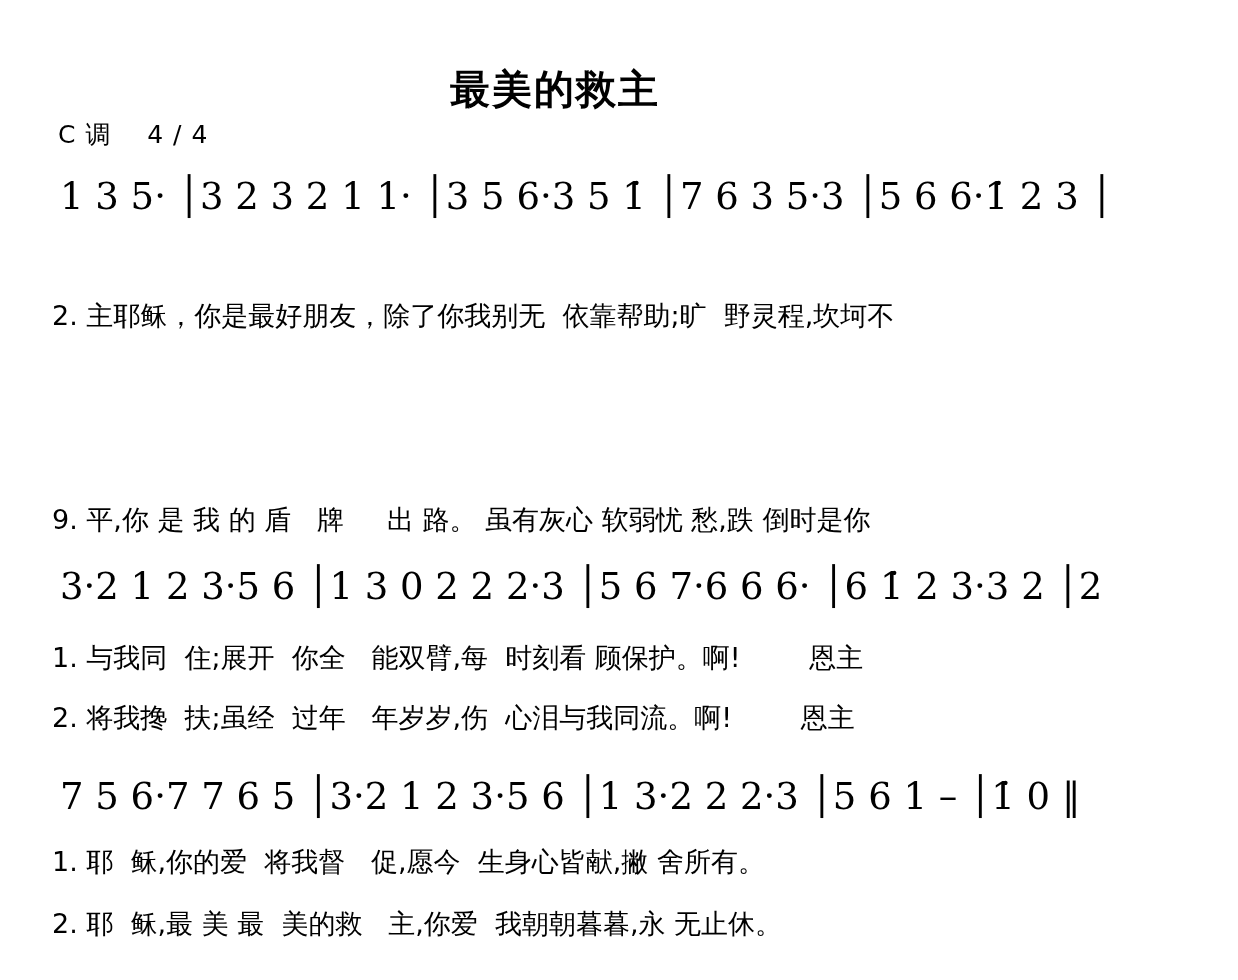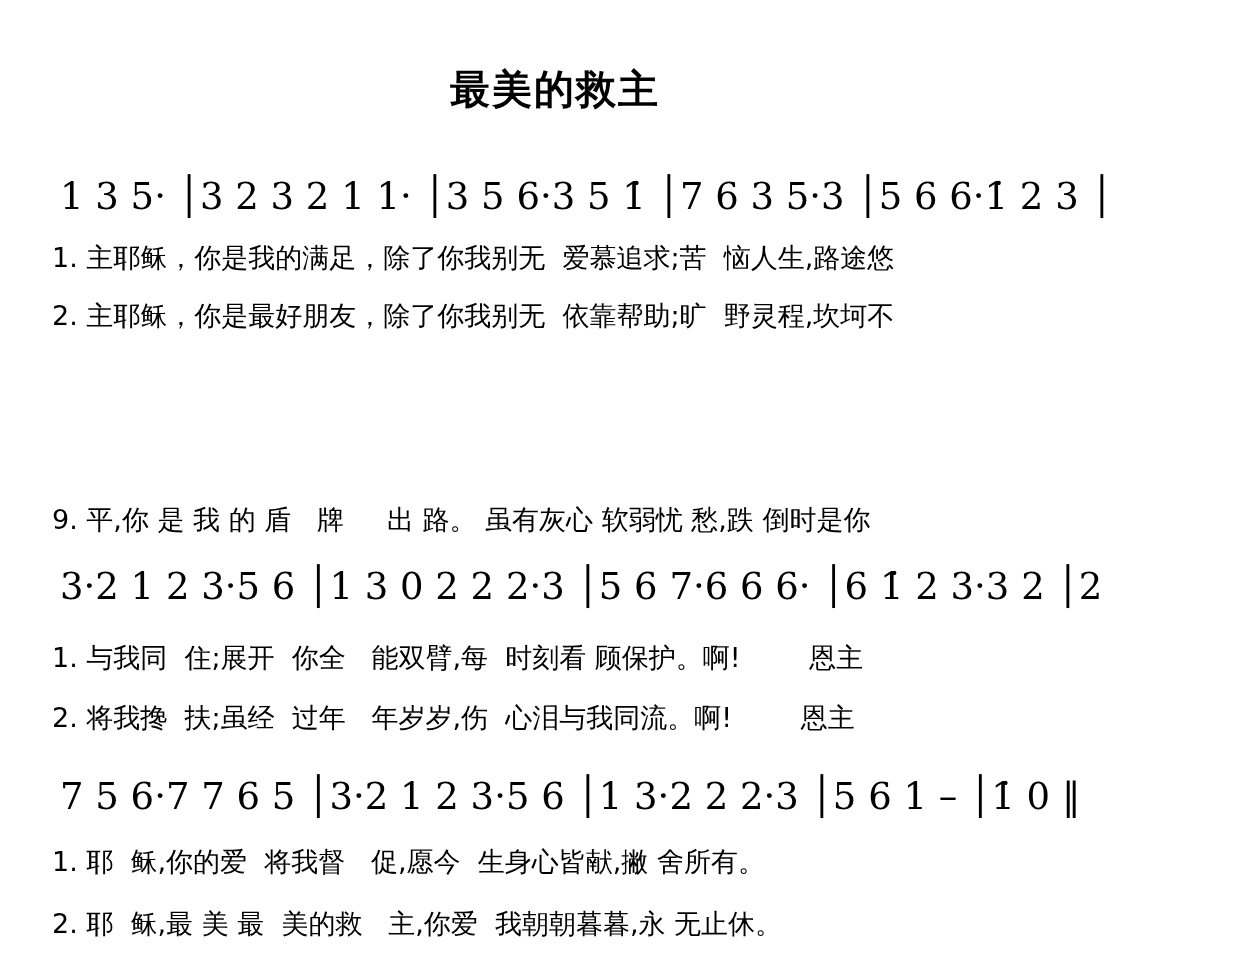--- a/index.html
+++ b/index.html
@@ -72,23 +72,23 @@
   #lyric-4a { top: 848px; }
   #lyric-4b { top: 910px; }
 </style>
 </head>
 <body>
 
 <div class="sheet">
 
   <div class="title">最美的救主</div>
 
+  <div class="meta">C 调    4 / 4</div>
 
   <div class="notes-line" id="notes-1">1 3 5· │3 2 3 2 1 1· │3 5 6·3 5 1̇ │7 6 3 5·3 │5 6 6·1̇ 2 3 │</div>
-  <div class="lyric-line" id="lyric-1a">1. 主耶稣，你是我的满足，除了你我别无  爱慕追求;苦  恼人生,路途悠</div>
   <div class="lyric-line" id="lyric-1b">2. 主耶稣，你是最好朋友，除了你我别无  依靠帮助;旷  野灵程,坎坷不</div>
 
   <div class="lyric-line" id="lyric-2b">9. 平,你 是 我 的 盾   牌     出 路。 虽有灰心 软弱忧 愁,跌 倒时是你</div>
 
   <div class="notes-line" id="notes-3">3·2 1 2 3·5 6 │1 3 0 2 2 2·3 │5 6 7·6 6 6· │6 1̇ 2 3·3 2 │2</div>
   <div class="lyric-line" id="lyric-3a">1. 与我同  住;展开  你全   能双臂,每  时刻看 顾保护。啊!        恩主</div>
   <div class="lyric-line" id="lyric-3b">2. 将我搀  扶;虽经  过年   年岁岁,伤  心泪与我同流。啊!        恩主</div>
 
   <div class="notes-line" id="notes-4">7 5 6·7 7 6 5 │3·2 1 2 3·5 6 │1 3·2 2 2·3 │5 6 1 – │1̇ 0 ‖</div>
   <div class="lyric-line" id="lyric-4a">1. 耶  稣,你的爱  将我督   促,愿今  生身心皆献,撇 舍所有。</div>

